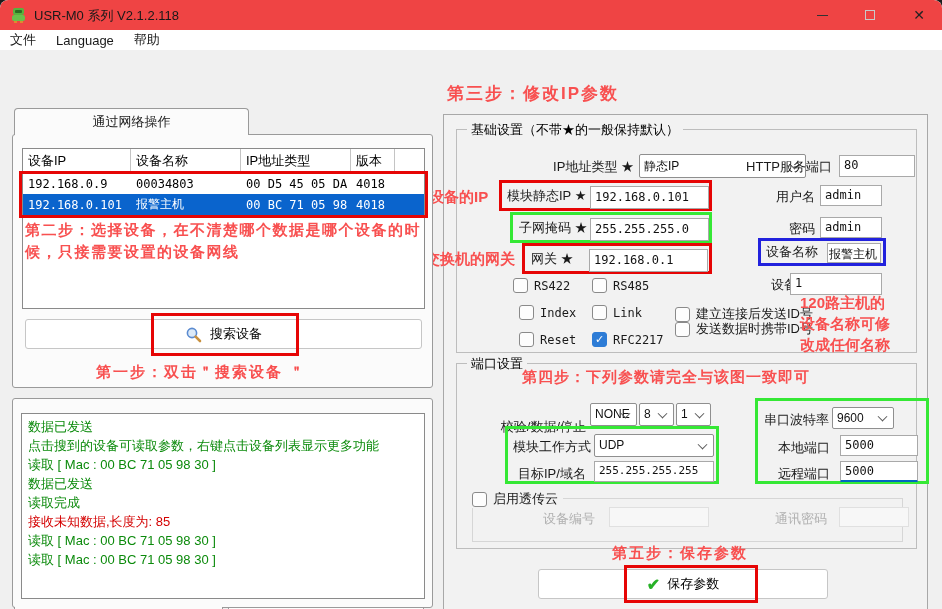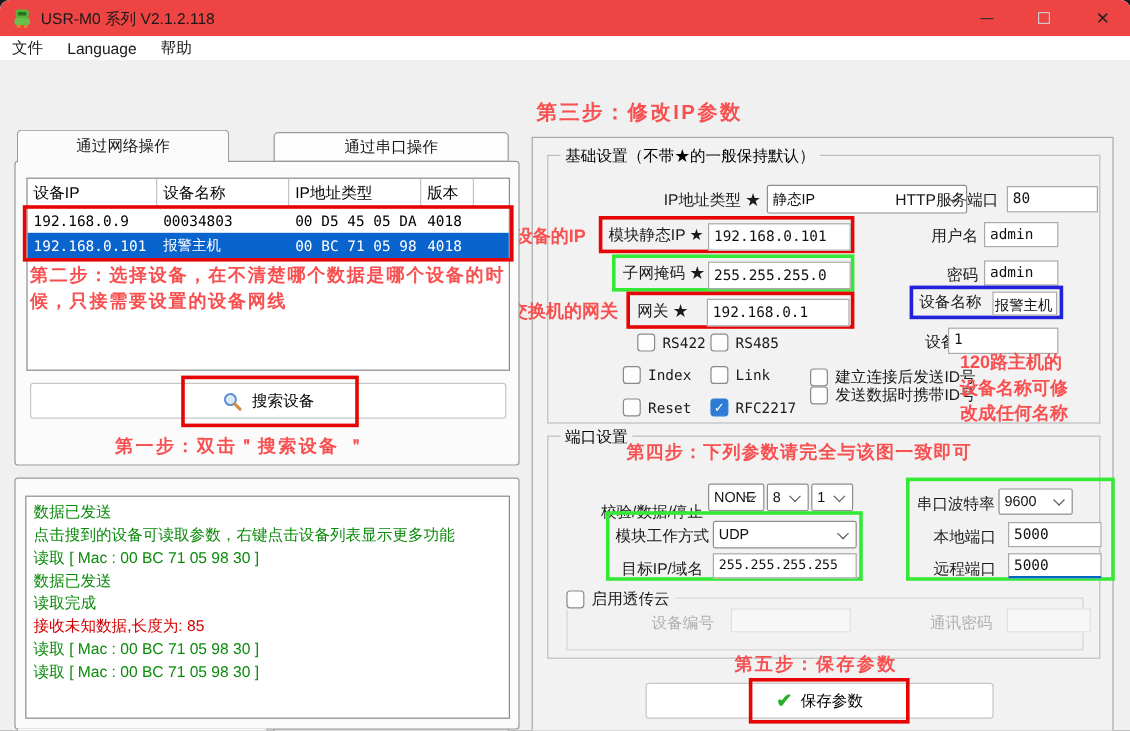--- a/index.html
+++ b/index.html
@@ -34,21 +34,21 @@
   .chk .en{font-family:"DejaVu Sans Mono",monospace;font-size:12px;}
   .note{color:#f85050;font-weight:bold;font-size:15px;white-space:nowrap;}
   .hl-red{border:3px solid #e60505;}
   .hl-green{border:3px solid #35e835;}
   .hl-blue{border:3px solid #2222dd;}
   .rlabel{text-align:right;}
 
   
   .tab{position:absolute;border:1px solid #9a9a9a;border-radius:4px 4px 0 0;background:#fdfdfd;
        display:flex;align-items:center;justify-content:center;font-size:13px;color:#1a1a1a;}
-  #tab-net{left:14px;top:58px;width:177px;height:27px;background:#fbfbfb;border-bottom:none;z-index:3;}
+  #tab-net{left:14px;top:58px;width:235px;height:27px;background:#fbfbfb;border-bottom:none;z-index:3;}
   #tab-ser{left:228px;top:60px;width:196px;height:25px;}
   .panel{position:absolute;background:#fbfbfb;border:1px solid #9a9a9a;border-radius:3px;}
   #panel1{left:12px;top:84px;width:421px;height:254px;z-index:2;}
   #panel2{left:12px;top:348px;width:421px;height:210px;z-index:2;}
 
   #devtable{position:absolute;left:9px;top:13px;width:403px;height:161px;background:#fff;border:1px solid #8a8a8a;font-size:12px;}
   .trow{display:flex;height:21px;align-items:center;}
   #thead{height:24px;border-bottom:1px solid #9a9a9a;display:flex;align-items:center;font-size:13px;}
   #thead .hc{height:100%;display:flex;align-items:center;padding-left:5px;border-right:1px solid #c4c4c4;}
   .c1{width:108px;flex:none;} .c2{width:110px;flex:none;} .c3{width:110px;flex:none;} .c4{width:44px;flex:none;}
@@ -129,21 +129,20 @@
 
   <div id="menubar">
     <span class="mi">文件</span>
     <span class="mi">Language</span>
     <span class="mi">帮助</span>
   </div>
 
   <div id="client">
 
     <div class="tab" id="tab-net">通过网络操作</div>
-    <div class="tab" id="tab-ser">通过串口操作</div>
 
     <div class="panel" id="panel1">
       <div id="devtable">
         <div id="thead">
           <div class="hc c1">设备IP</div>
           <div class="hc c2">设备名称</div>
           <div class="hc c3">IP地址类型</div>
           <div class="hc c4">版本</div>
         </div>
         <div class="trow">
@@ -223,21 +222,21 @@
           <div class="inp" style="position:absolute;left:64px;top:3px;width:119px;height:23px;line-height:17px;">192.168.0.1</div>
         </div>
         <div id="box-devname" class="hl-blue">
           <span class="lbl" style="margin-left:5px;">设备名称</span>
           <div class="inp" style="position:absolute;left:66px;top:2px;width:54px;height:20px;font-family:'Liberation Sans',sans-serif;font-size:12px;padding:2px 1px;">报警主机</div>
         </div>
 
         <div class="abs lbl rlabel" style="left:273px;top:146px;width:80px;">设备ID</div>
         <div class="abs inp" style="left:333px;top:143px;width:92px;height:22px;">1</div>
 
-        <div class="abs chk" style="left:62px;top:148px;padding-left:12px;" data-checked="false">
+        <div class="abs chk" style="left:44px;top:148px;padding-left:12px;" data-checked="false">
           <span class="box"></span>
             <span class="ctext en">RS422</span>
           </div>
         <div class="abs chk" style="left:135px;top:148px;" data-checked="false">
           <span class="box"></span>
             <span class="ctext en">RS485</span>
           </div>
         <div class="abs chk" style="left:62px;top:175px;" data-checked="false">
           <span class="box"></span>
             <span class="ctext en">Index</span>

